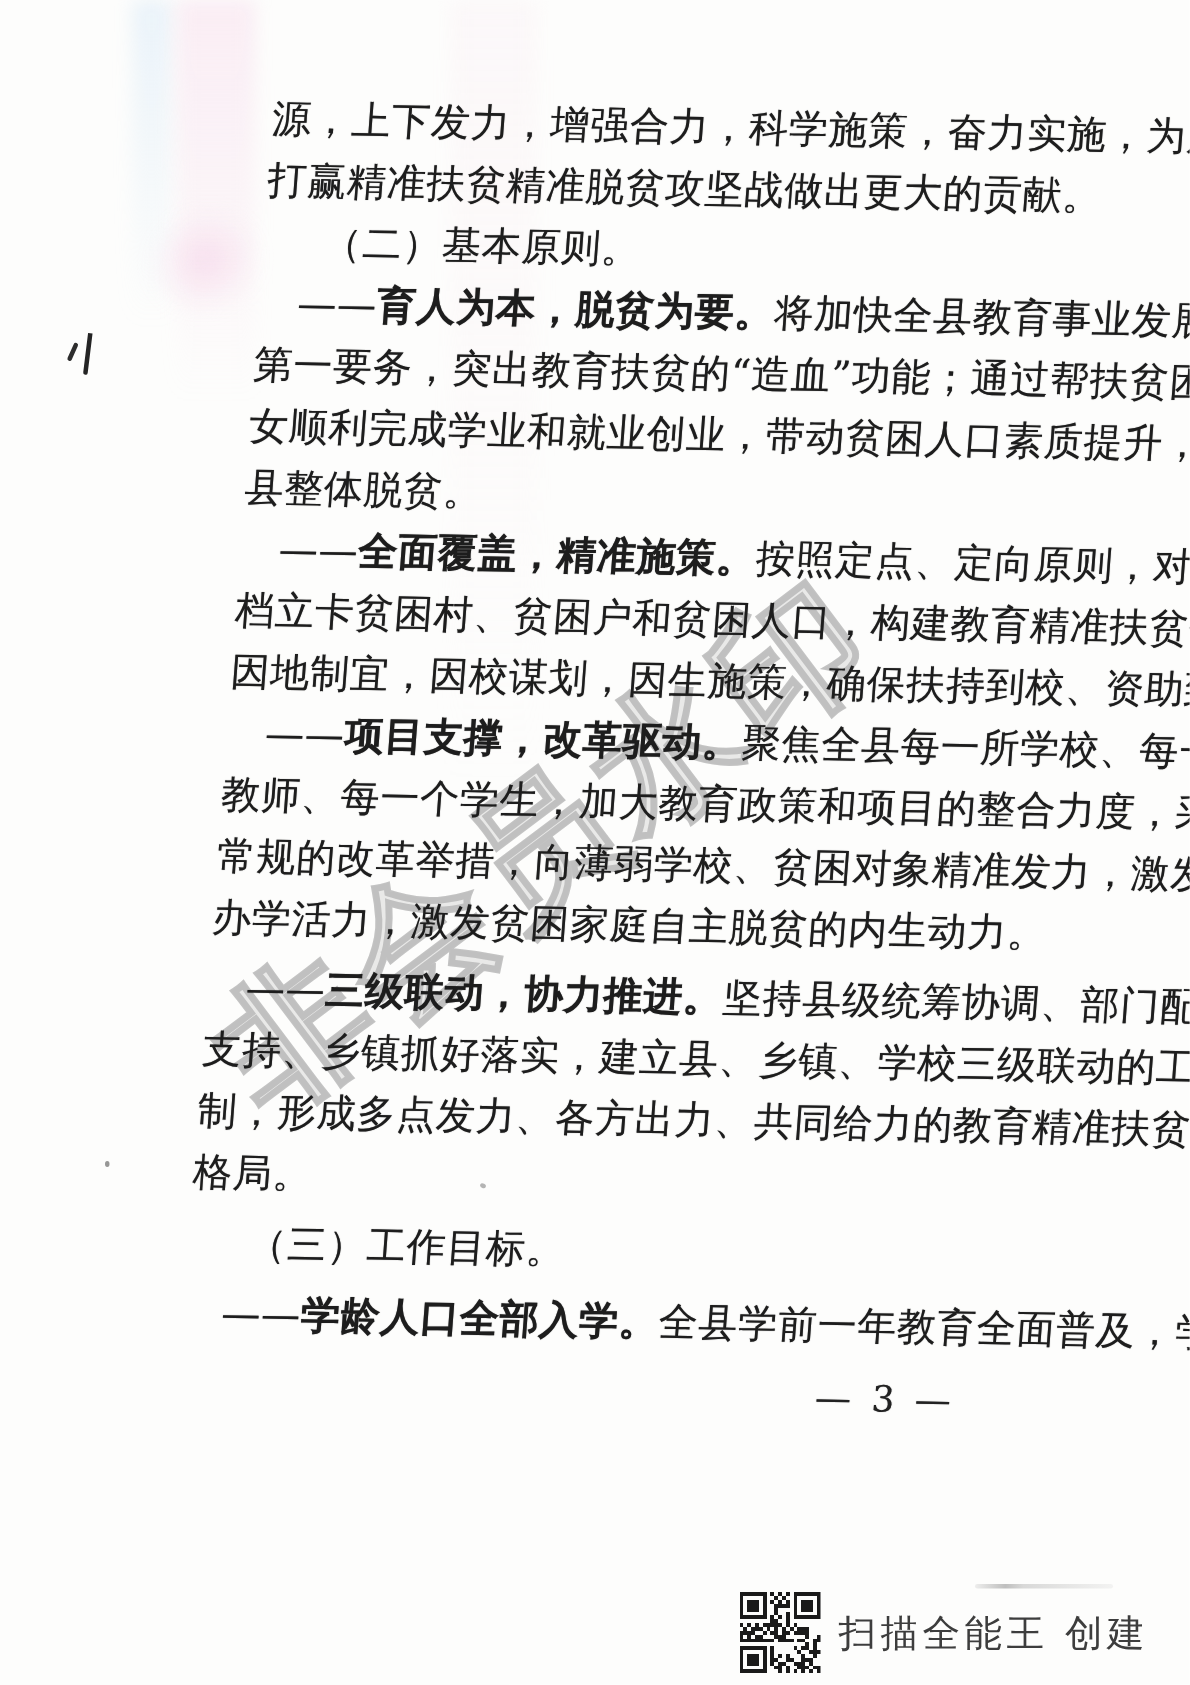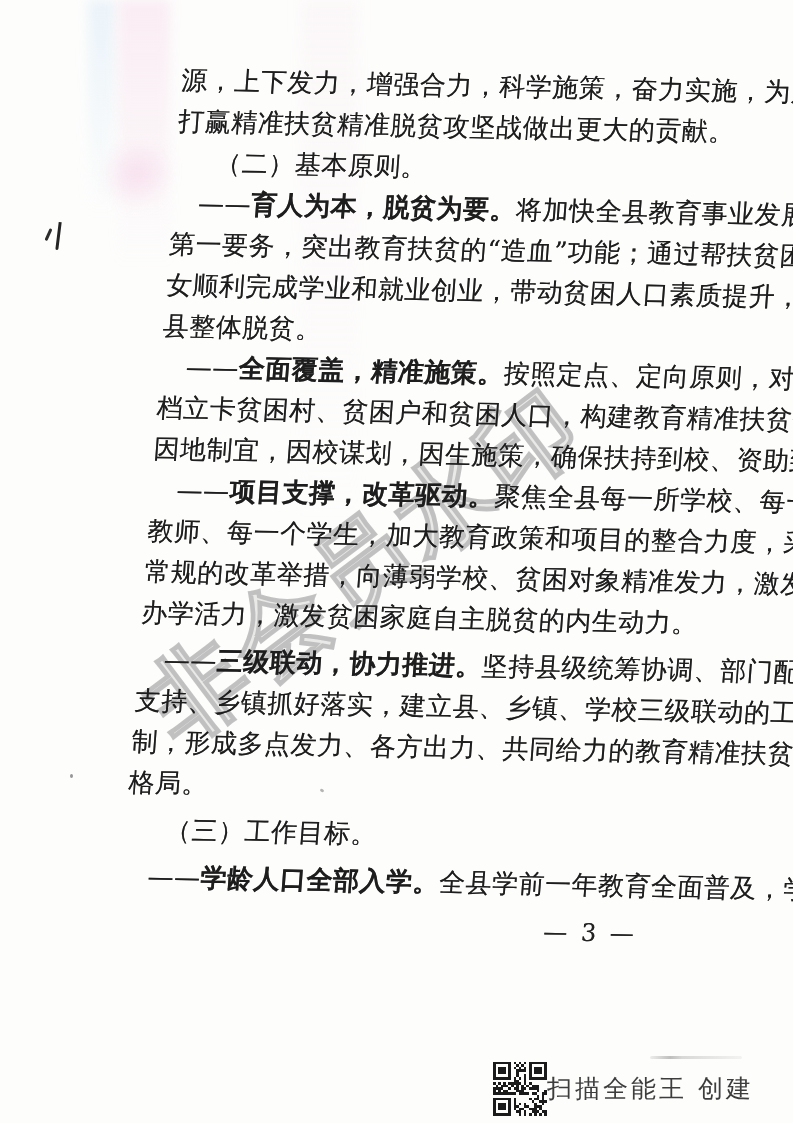--- a/index.html
+++ b/index.html
@@ -48,21 +48,21 @@
     padding-right:26px;font-size:24px;letter-spacing:3px;color:#222;}
 
   
   .stray{position:absolute;left:44px;top:222px;width:26px;height:34px;z-index:2;}
   .stray .s1{position:absolute;left:3px;top:6px;width:2.5px;height:13px;background:#2d2d2d;
     transform:rotate(24deg);border-radius:2px;}
   .stray .s2{position:absolute;left:13px;top:0;width:3px;height:28px;background:#242424;
     transform:rotate(7deg);border-radius:0 0 3px 3px;}
 
   
-  .footer{position:absolute;left:493px;top:1060px;display:flex;align-items:center;z-index:3;}
+  .footer{position:absolute;left:493px;top:1060px;display:flex;align-items:center;gap:12px;z-index:3;}
   .qr{width:54px;height:57px;display:block;}
   .qr-label{font-size:25px;color:#3d3d3d;letter-spacing:3px;white-space:nowrap;
     font-family:"DejaVu Sans","Liberation Sans",sans-serif;}
   .faint-dash{position:absolute;left:650px;top:1056px;width:92px;height:3px;z-index:3;opacity:.6;
     background:linear-gradient(90deg,rgba(150,150,150,.25),rgba(80,80,80,.6) 22%,rgba(80,80,80,.35) 35%,rgba(160,160,160,.18));
     border-radius:2px;}
 
   .speck{position:absolute;background:#6b6b6b;border-radius:50%;z-index:2;}
   .speck.a{left:70px;top:774px;width:3px;height:4px;opacity:.7;}
   .speck.b{left:320px;top:789px;width:4px;height:3px;opacity:.5;transform:rotate(30deg);}

